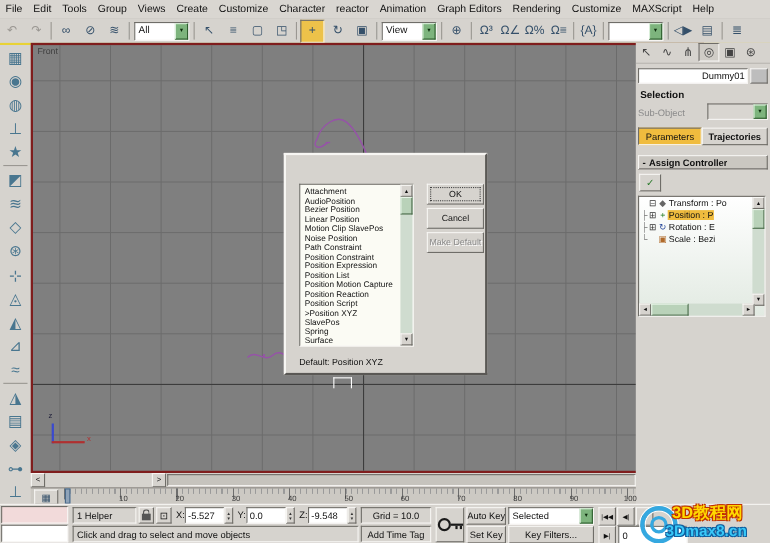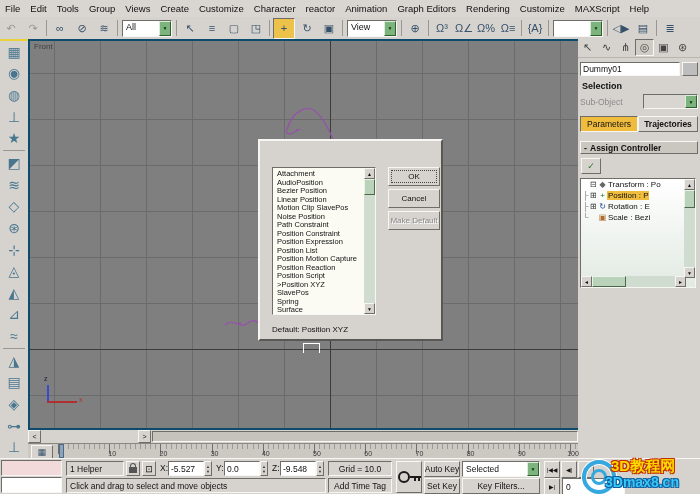--- a/index.html
+++ b/index.html
@@ -31,21 +31,21 @@
   
   #lefttb{position:absolute;left:0;top:41px;width:28px;height:417px;background:#d6d3ce;
           display:flex;flex-direction:column;align-items:center;overflow:hidden;}
   .lt-btn{width:24px;height:23px;display:flex;align-items:center;justify-content:center;}
   .lt-glyph{font-size:14px;color:#49768f;line-height:1;}
   .lt-sep{width:22px;height:1px;background:#9a9792;margin:1px 0;}
   
   #ytop{position:absolute;left:0;top:39px;width:700px;height:2px;background:#e8d235;}
   
   #viewport{position:absolute;left:28px;top:39px;width:612px;height:391px;box-sizing:border-box;
-            border:2px solid #0c4a6e;background:#7f7f7f;overflow:hidden;}
+            border:2px solid #7f1d1d;background:#7f7f7f;overflow:hidden;}
   #grid{position:absolute;left:0;top:0;right:0;bottom:0;
         background-image:linear-gradient(#6b6b6b 1px,transparent 1px),
                          linear-gradient(90deg,#6b6b6b 1px,transparent 1px);
         background-size:46px 46px;background-position:24px 32px;}
   #axis-v{position:absolute;left:300px;top:0;width:1px;height:100%;background:#3c3c3c;}
   #axis-h{position:absolute;left:0;top:308px;width:100%;height:1px;background:#3c3c3c;}
   #vp-label{position:absolute;left:4px;top:1px;font-size:8px;color:#3f3f3f;}
   #tripod{position:absolute;left:10px;top:336px;width:50px;height:30px;}
   .trip-z{position:absolute;left:7px;top:8px;width:2px;height:18px;background:#3a4ad0;}
   .trip-x{position:absolute;left:7px;top:24px;width:30px;height:2px;background:#b03030;}
@@ -76,21 +76,21 @@
   #btn-ok{top:26px;outline:1px dotted #444;outline-offset:-4px;}
   #btn-cancel{top:48px;}
   #btn-makedef{top:70px;color:#8a8a8a;text-shadow:1px 1px 0 #fff;}
   #dlg-default{position:absolute;left:12px;top:184px;font-size:8px;}
   
   #panel{position:absolute;left:578px;top:39px;width:122px;height:419px;background:#d6d3ce;overflow:hidden;}
   #panel-tabs{display:flex;height:18px;border-bottom:1px solid #b8b5b0;}
   .tab{width:19px;height:17px;display:flex;align-items:center;justify-content:center;}
   .tab .tab-glyph{font-size:11px;color:#444;}
   .tab.active{background:#cfccc6;border:1px solid;border-color:#6f6d68 #f7f6f3 #f7f6f3 #6f6d68;box-sizing:border-box;}
-  #obj-row{display:flex;margin:4px 2px 0 2px;height:14px;}
+  #obj-row{display:flex;margin:4px 2px 0 2px;height:14px;text-align:right;}
   #obj-name{flex:1;font-size:8.5px;padding:1px 2px 0;white-space:nowrap;overflow:hidden;}
   #obj-color{width:14px;margin-left:2px;background:#bdbdbd;}
   #sel-label{margin:5px 0 0 4px;font-weight:bold;font-size:9px;}
   #subobj-row{display:flex;align-items:center;margin:3px 2px 0 2px;height:15px;}
   #subobj-label{color:#8a8a8a;font-size:8.5px;margin-right:20px;white-space:nowrap;}
   #subobj-dd{flex:1;height:13px;display:flex;background:#d9d6d1;
              border:1px solid;border-color:#6f6d68 #f7f6f3 #f7f6f3 #6f6d68;}
   #subobj-val{flex:1;}
   #pt-row{display:flex;margin:7px 2px 0 2px;height:16px;}
   #btn-parameters{width:56px;background:#f0bc3e;border:1px solid;font-size:8.5px;

